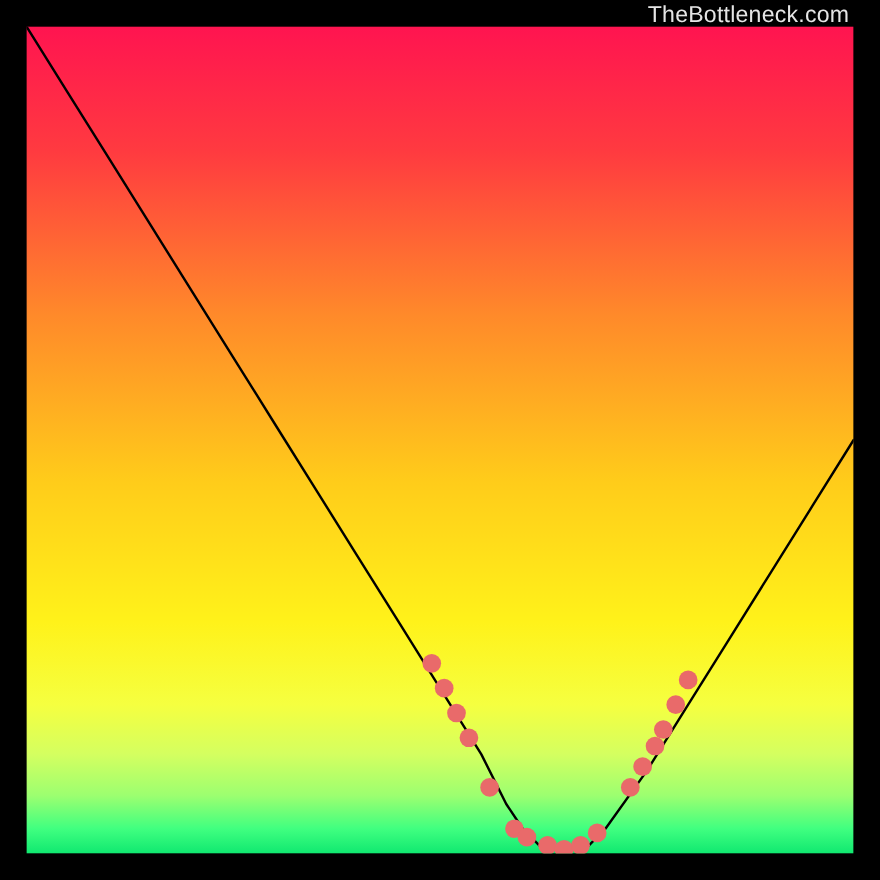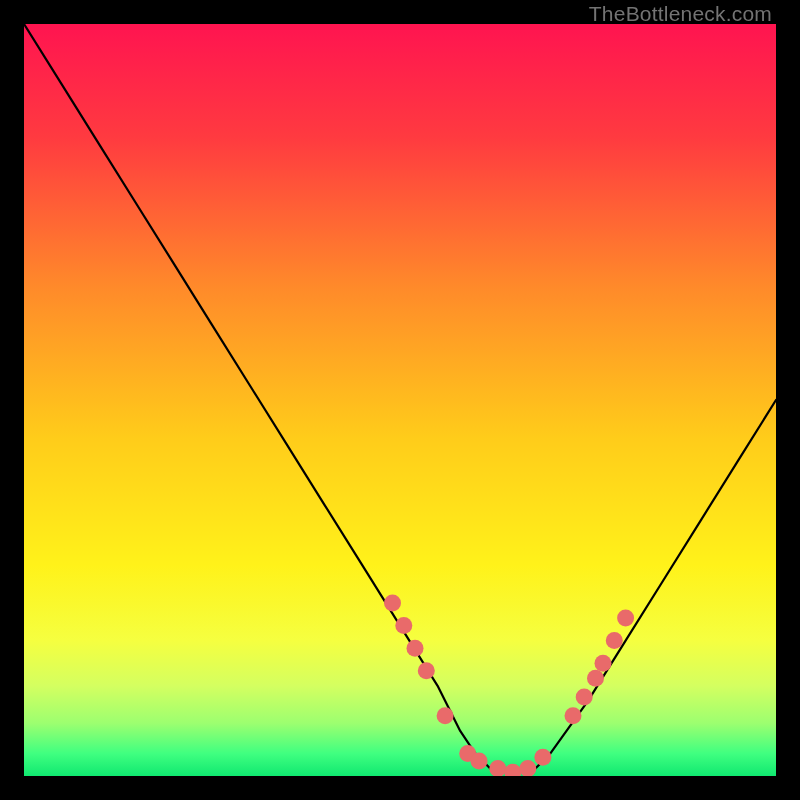--- a/index.html
+++ b/index.html
@@ -23,21 +23,21 @@
     position: absolute;
     left: 0;
     top: 0;
     width: 752px;
     height: 752px;
   }
   .watermark {
     position: absolute;
     top: 2px;
     right: 28px;
-    color: #737373;
+    color: #e5e5e5;
     font-size: 21px;
     font-weight: 500;
     letter-spacing: 0.2px;
   }
   svg {
     display: block;
   }
 </style>
 </head>
 <body>

